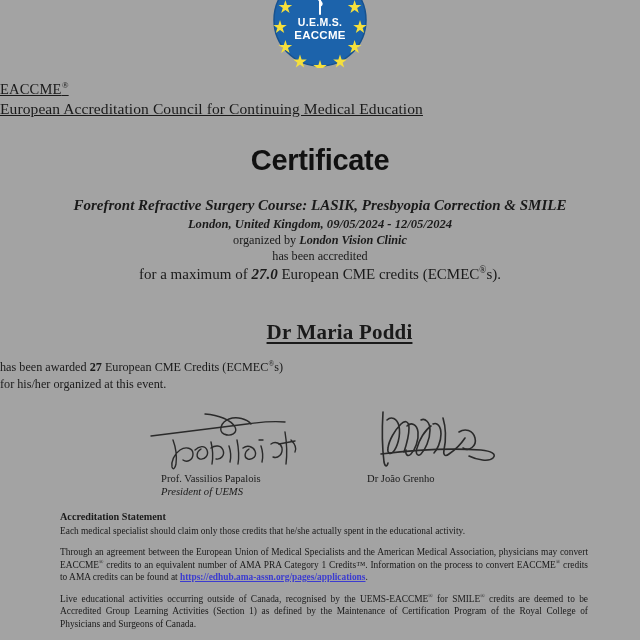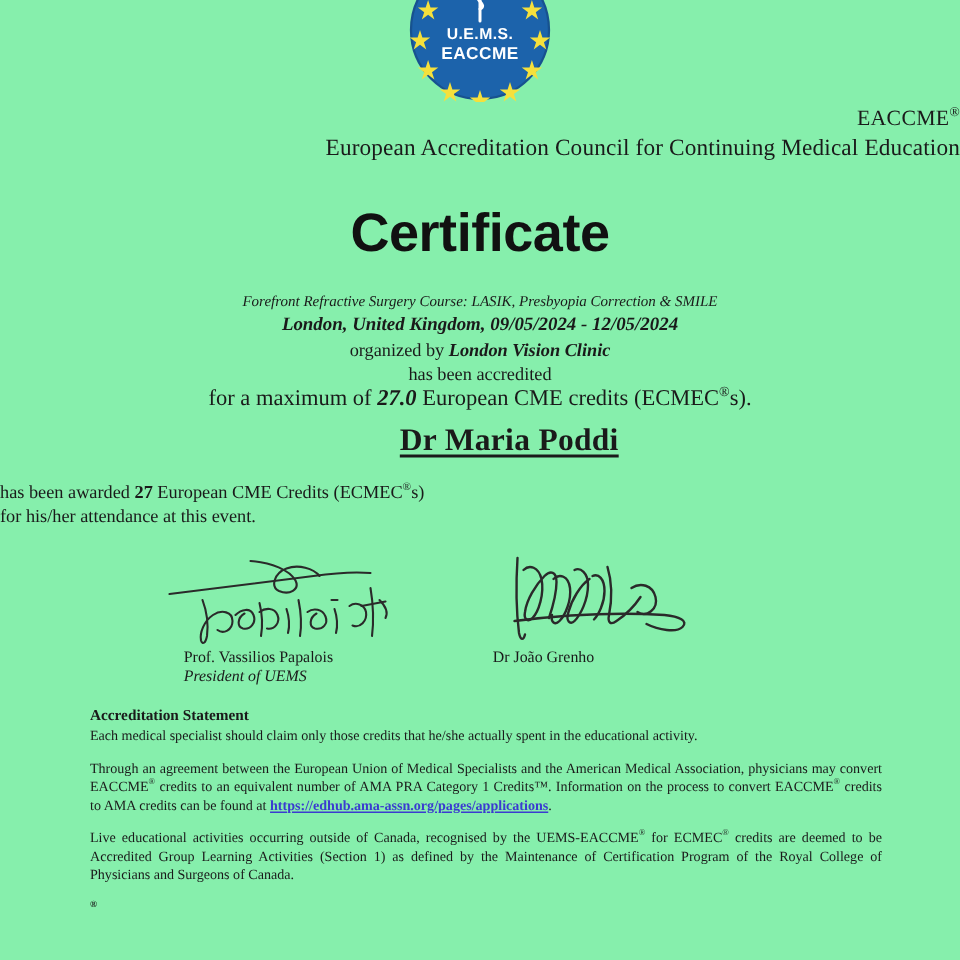--- a/index.html
+++ b/index.html
@@ -12,21 +12,21 @@
     height: 640px;
     overflow: hidden;
     font-family: "Liberation Serif", serif;
     color: #1a1a1a;
     position: relative;
   }
   .page {
     width: 640px;
     height: 640px;
     position: relative;
-    background: #86efac;
+    background: #a3a3a3;
     overflow: hidden;
   }
 
   
   .logo-wrap {
     width: 100%;
     display: flex;
     justify-content: center;
     padding-top: 0px;
     height: 68px;
@@ -35,59 +35,60 @@
   .logo {
     position: relative;
     width: 96px;
     height: 96px;
     margin-top: -28px;
   }
   .logo svg { display: block; }
 
   
   .org-head {
-    text-align: right;
-    margin-top: 2px;
+    text-align: left;
+    margin-top: 12px;
     line-height: 1.28;
+    text-decoration: underline;
   }
   .org-abbr {
     font-size: 14.5px;
     letter-spacing: 0.2px;
   }
   .org-name {
     font-size: 15.5px;
     letter-spacing: 0.1px;
   }
   sup.reg {
     font-size: 0.62em;
     vertical-align: super;
     line-height: 0;
   }
 
   
   .cert-title {
     text-align: center;
     font-family: "Liberation Sans", sans-serif;
     font-weight: bold;
-    font-size: 36px;
+    font-size: 29px;
     letter-spacing: -0.3px;
     margin-top: 26px;
     color: #111;
   }
 
   
   .course-block {
     text-align: center;
     margin-top: 19px;
     line-height: 1.30;
   }
   .course-title {
-    font-weight: normal;
-    font-style: italic;
-    font-size: 10px;
+    font-weight: bold;
+    font-style: italic;
+    font-size: 15px;
   }
   .course-place {
     font-weight: bold;
     font-style: italic;
     font-size: 12.6px;
   }
   .organized {
     font-size: 12.2px;
     margin-top: 1px;
   }
@@ -104,42 +105,42 @@
   .max-credits {
     font-size: 15px;
   }
   .max-credits b {
     font-style: italic;
   }
 
   
   .recipient {
     text-align: center;
-    margin-top: 4px;
+    margin-top: 36px;
     font-weight: bold;
     font-size: 21px;
     text-decoration: underline;
     text-underline-offset: 3px;
     letter-spacing: 0.2px;
     padding-left: 39px;
   }
   .award-block {
     text-align: left;
     margin-top: 14px;
     font-size: 12.2px;
     line-height: 1.32;
   }
 
   
   .sig-row {
     display: flex;
     margin-top: 18px;
     padding: 0 60px 0 58px;
     box-sizing: border-box;
-    justify-content: center;
+    justify-content: flex-end;
   }
   .sig-col {
     width: 230px;
     text-align: left;
   }
   .sig-col.right { width: 215px; }
   .sig-img {
     height: 62px;
     position: relative;
     margin-left: 8px;
@@ -229,21 +230,21 @@
     <div class="course-place">London, United Kingdom, 09/05/2024 - 12/05/2024</div>
     <div class="organized"><span>organized by </span><span class="organizer">London Vision Clinic</span></div>
     <div class="accredited-line">has been accredited</div>
     <div class="max-credits"><span>for a maximum of </span><b>27.0</b><span> European CME credits (ECMEC</span><sup class="reg">®</sup><span>s).</span></div>
   </div>
 
   <div class="recipient">Dr Maria Poddi</div>
 
   <div class="award-block">
     <div><span>has been awarded </span><b>27</b><span> European CME Credits (ECMEC</span><sup class="reg">®</sup><span>s)</span></div>
-    <div>for his/her attendance at this event.</div>
+    <div>for his/her organized at this event.</div>
   </div>
 
   <div class="sig-row">
 
     <div class="sig-col">
       <div class="sig-img">
         <svg width="200" height="62" viewBox="0 0 200 62" aria-hidden="true">
           <g fill="none" stroke="#2a2a2a" stroke-width="1.4" stroke-linecap="round" stroke-linejoin="round">
             <path d="M8 26 C40 22, 72 18, 104 14 C118 12, 130 11, 142 12"></path>
             <path d="M62 4 C76 5, 88 10, 92 17 C95 23, 88 27, 81 24 C75 21, 78 12, 86 9 C94 6, 104 9, 108 14"></path>
@@ -287,19 +288,19 @@
 
   </div>
 
   <div class="legal">
 
     <h4>Accreditation Statement</h4>
     <p>Each medical specialist should claim only those credits that he/she actually spent in the educational activity.</p>
 
     <p><span>Through an agreement between the European Union of Medical Specialists and the American Medical Association, physicians may convert EACCME</span><sup class="reg">®</sup><span> credits to an equivalent number of AMA PRA Category 1 Credits™.  Information on the process to convert EACCME</span><sup class="reg">®</sup><span> credits to AMA credits can be found at </span><a class="link" href="#">https://edhub.ama-assn.org/pages/applications</a><span>.</span></p>
 
-    <p><span>Live educational activities occurring outside of Canada, recognised by the UEMS-EACCME</span><sup class="reg">®</sup><span> for ECMEC</span><sup class="reg">®</sup><span> credits are deemed to be Accredited Group Learning Activities (Section 1) as defined by the Maintenance of Certification Program of the Royal College of Physicians and Surgeons of Canada.</span></p>
+    <p><span>Live educational activities occurring outside of Canada, recognised by the UEMS-EACCME</span><sup class="reg">®</sup><span> for SMILE</span><sup class="reg">®</sup><span> credits are deemed to be Accredited Group Learning Activities (Section 1) as defined by the Maintenance of Certification Program of the Royal College of Physicians and Surgeons of Canada.</span></p>
 
     <h4><sup class="reg">®</sup></h4>
 
   </div>
 
 </div>
 
 </body></html>

